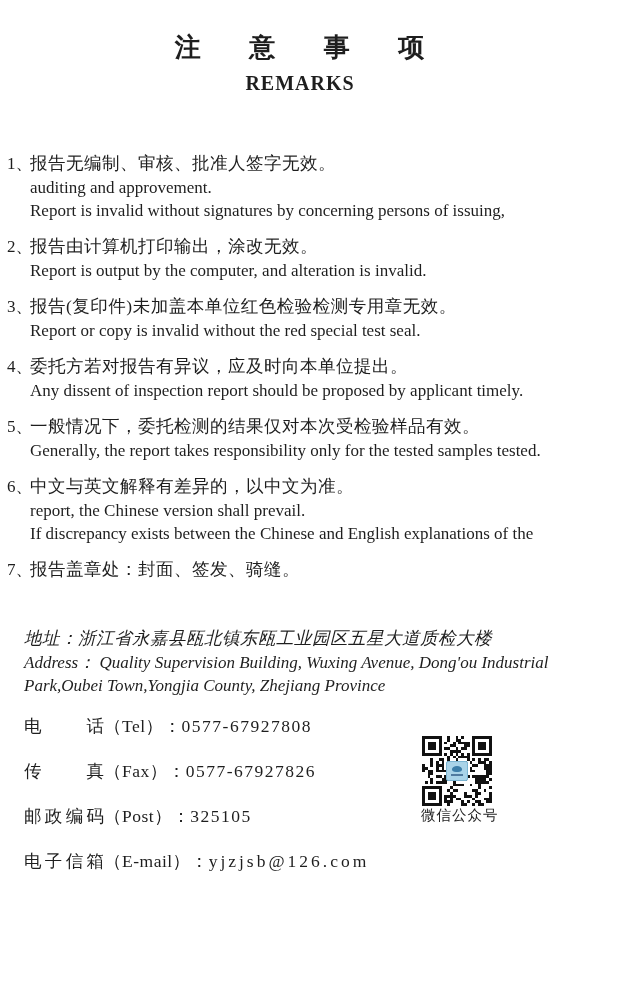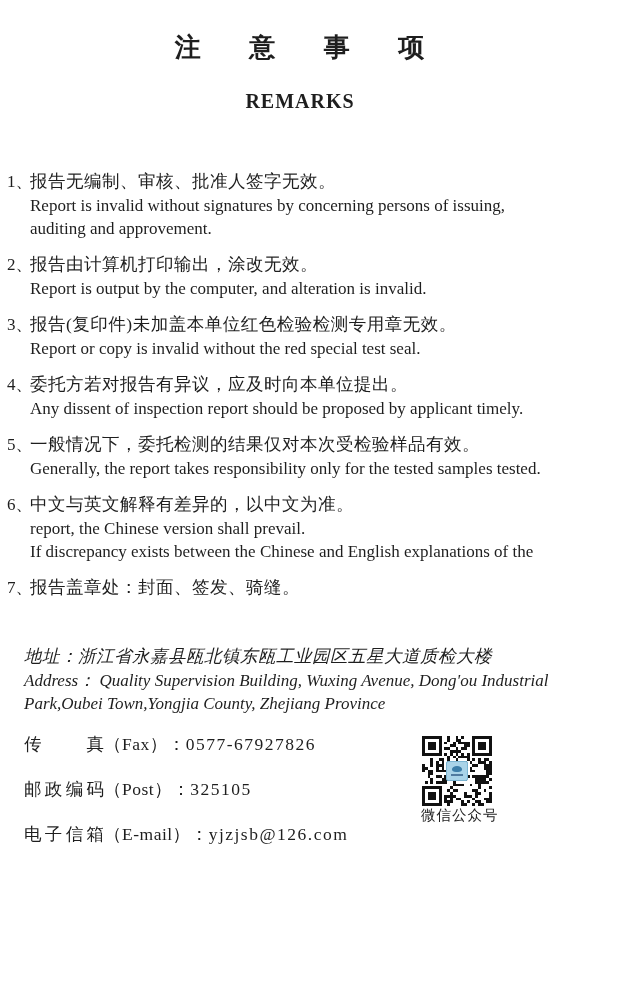--- a/index.html
+++ b/index.html
@@ -13,21 +13,21 @@
   .page { position:relative; width:623px; height:1000px; overflow:hidden; background:#ffffff;border-radius:19px; }
 
   
   .header { padding-top:32px; width:600px; text-align:center; }
   .title-zh {
     font-size:26px; line-height:32px; font-weight:bold;
     word-spacing:40px; letter-spacing:1px;
     white-space:nowrap;
   }
   .title-en {
-    margin-top:25px;
+    margin-top:7px;
     font-size:20px; line-height:24px; font-weight:bold;
     letter-spacing:1px;
   }
 
   
   .remarks { margin:56px 0 0 0; padding:0; list-style:none; width:600px; }
   .remark { position:relative; padding-left:30px; margin-bottom:12px; }
   .remark .num { position:absolute; left:7px; top:1px; font-size:17px; }
   .remark .zh { font-size:17.5px; line-height:25px; white-space:nowrap; letter-spacing:0.5px; }
   .remark .en div { font-size:17px; line-height:23px; white-space:nowrap; }
@@ -70,22 +70,22 @@
   <div class="header">
     <div class="title-zh">注 意 事 项</div>
     <div class="title-en">REMARKS</div>
   </div>
 
   <ol class="remarks">
       <li class="remark">
     <span class="num">1、</span>
     <div class="zh">报告无编制、审核、批准人签字无效。</div>
     <div class="en">
+          <div>auditing and approvement.</div>
           <div>Report is invalid without signatures by concerning persons of issuing,</div>
-          <div>auditing and approvement.</div>
         </div>
   </li>
       <li class="remark">
     <span class="num">2、</span>
     <div class="zh">报告由计算机打印输出，涂改无效。</div>
     <div class="en">
           <div>Report is output by the computer, and alteration is invalid.</div>
         </div>
   </li>
       <li class="remark">
@@ -125,20 +125,23 @@
 
   <div class="address">
     <div class="zh">地址：浙江省永嘉县瓯北镇东瓯工业园区五星大道质检大楼</div>
     <div class="en">
         <div>Address： Quality Supervision Building, Wuxing Avenue, Dong'ou Industrial</div>
         <div>Park,Oubei Town,Yongjia County, Zhejiang Province</div>
       </div>
   </div>
 
   <div class="contacts">
+      <div class="contact-row">
+    <span class="clabel">电 话</span><span class="cparen">（Tel）：</span><span class="cvalue">0577-67927808</span>
+  </div>
       <div class="contact-row">
     <span class="clabel">传 真</span><span class="cparen">（Fax）：</span><span class="cvalue">0577-67927826</span>
   </div>
       <div class="contact-row">
     <span class="clabel">邮政编码</span><span class="cparen">（Post）：</span><span class="cvalue">325105</span>
   </div>
       <div class="contact-row">
     <span class="clabel">电子信箱</span><span class="cparen">（E-mail）：</span><span class="cvalue">yjzjsb@126.com</span>
   </div>
     </div>

